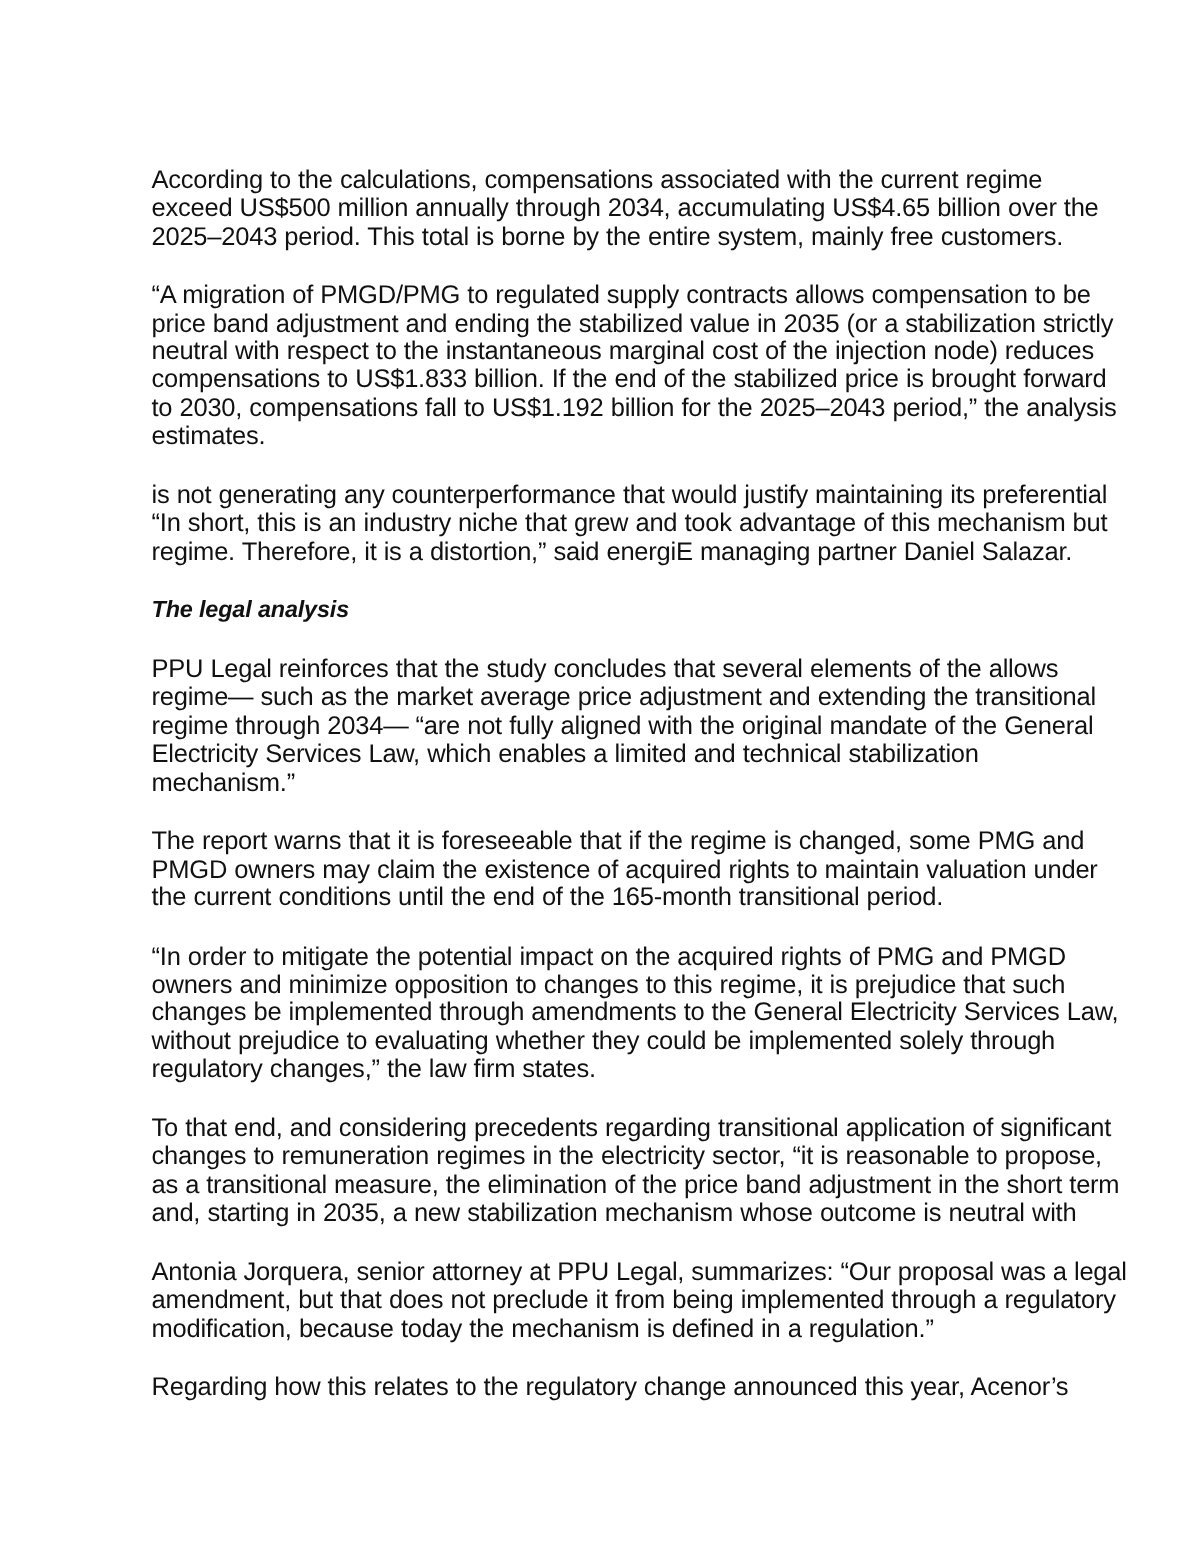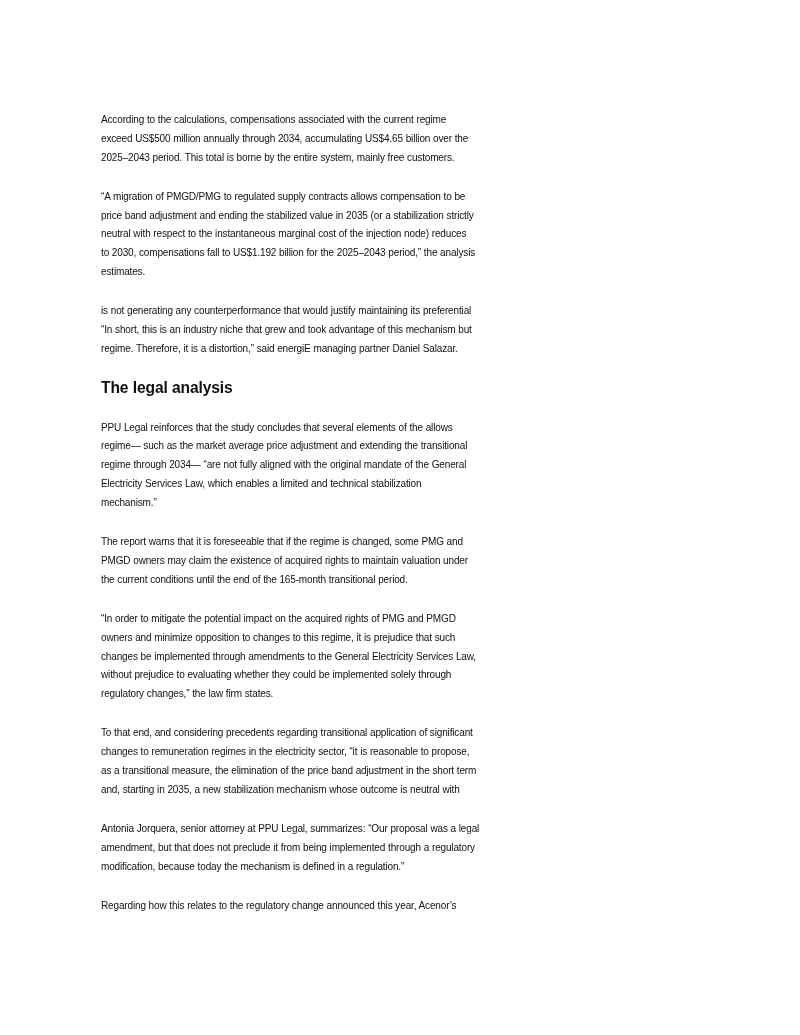--- a/index.html
+++ b/index.html
@@ -16,52 +16,54 @@
     color: #111111;
   }
   .page {
     position: absolute;
     left: 101px;
     top: 111px;
     width: 620px;
   }
   .para {
     margin: 0 0 20.5px 0;
-    font-size: 10px;
+    font-size: 17px;
     line-height: 18.8px;
     letter-spacing: -0.15px;
     word-spacing: 0.2px;
   }
   .line {
     display: block;
     white-space: nowrap;
   }
   .heading {
     margin: 0 0 20.5px 0;
     font-size: 15.6px;
     line-height: 18.8px;
     font-weight: bold;
     letter-spacing: -0.1px;
+    font-style: italic;
   }
 </style>
 </head>
 <body>
 
 <div class="page">
 
   <p class="para">
     <span class="line">According to the calculations, compensations associated with the current regime</span>
     <span class="line">exceed US$500 million annually through 2034, accumulating US$4.65 billion over the</span>
     <span class="line">2025–2043 period. This total is borne by the entire system, mainly free customers.</span>
   </p>
 
   <p class="para">
     <span class="line">“A migration of PMGD/PMG to regulated supply contracts allows compensation to be</span>
     <span class="line">price band adjustment and ending the stabilized value in 2035 (or a stabilization strictly</span>
     <span class="line">neutral with respect to the instantaneous marginal cost of the injection node) reduces</span>
+    <span class="line">compensations to US$1.833 billion. If the end of the stabilized price is brought forward</span>
     <span class="line">to 2030, compensations fall to US$1.192 billion for the 2025–2043 period,” the analysis</span>
     <span class="line">estimates.</span>
   </p>
 
   <p class="para">
     <span class="line">is not generating any counterperformance that would justify maintaining its preferential</span>
     <span class="line">“In short, this is an industry niche that grew and took advantage of this mechanism but</span>
     <span class="line">regime. Therefore, it is a distortion,” said energiE managing partner Daniel Salazar.</span>
   </p>
 

